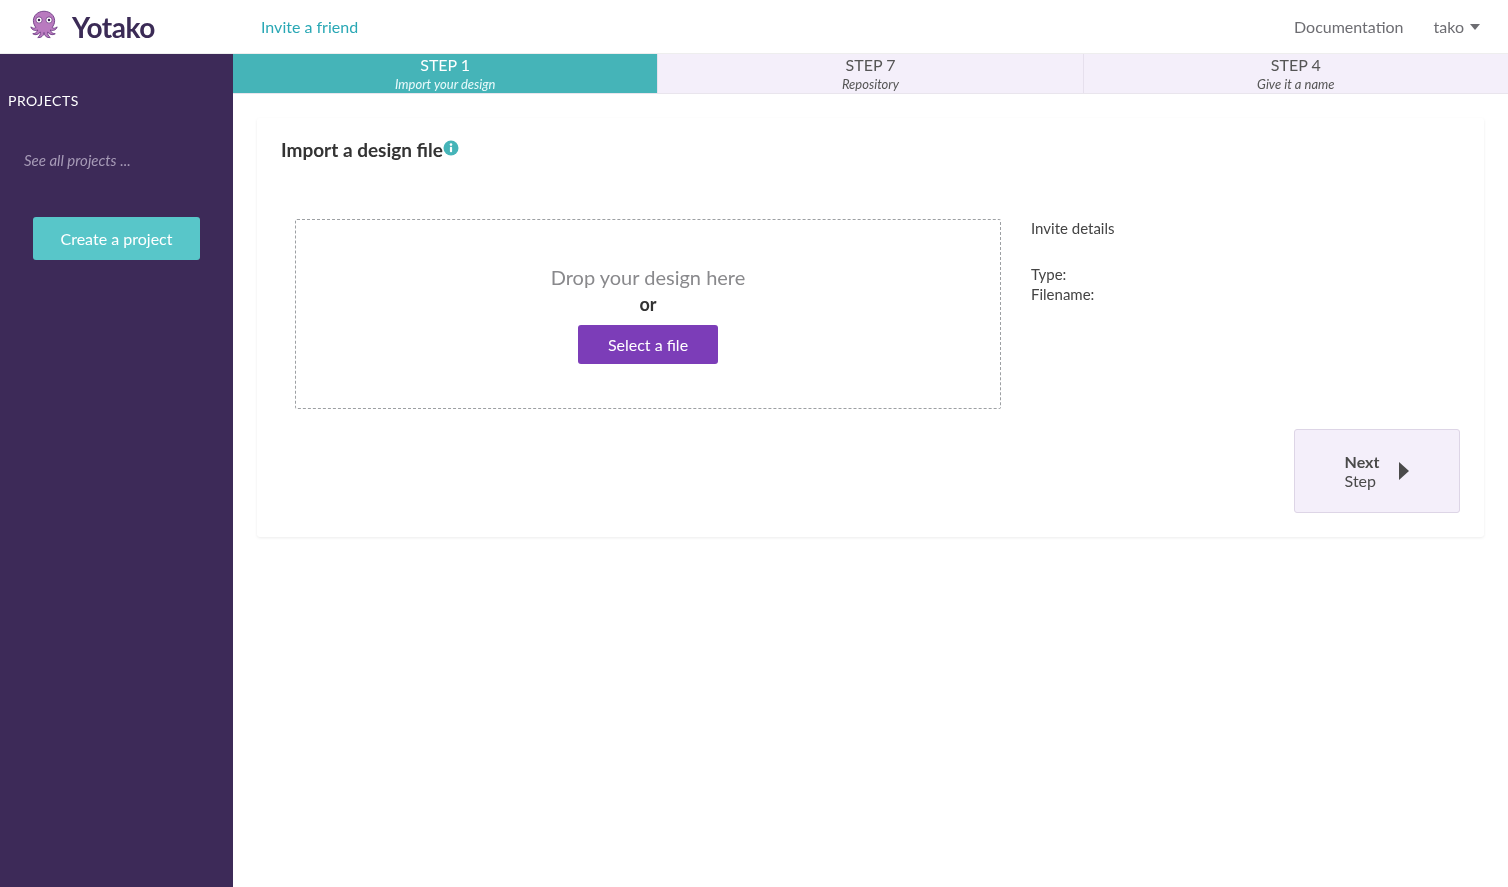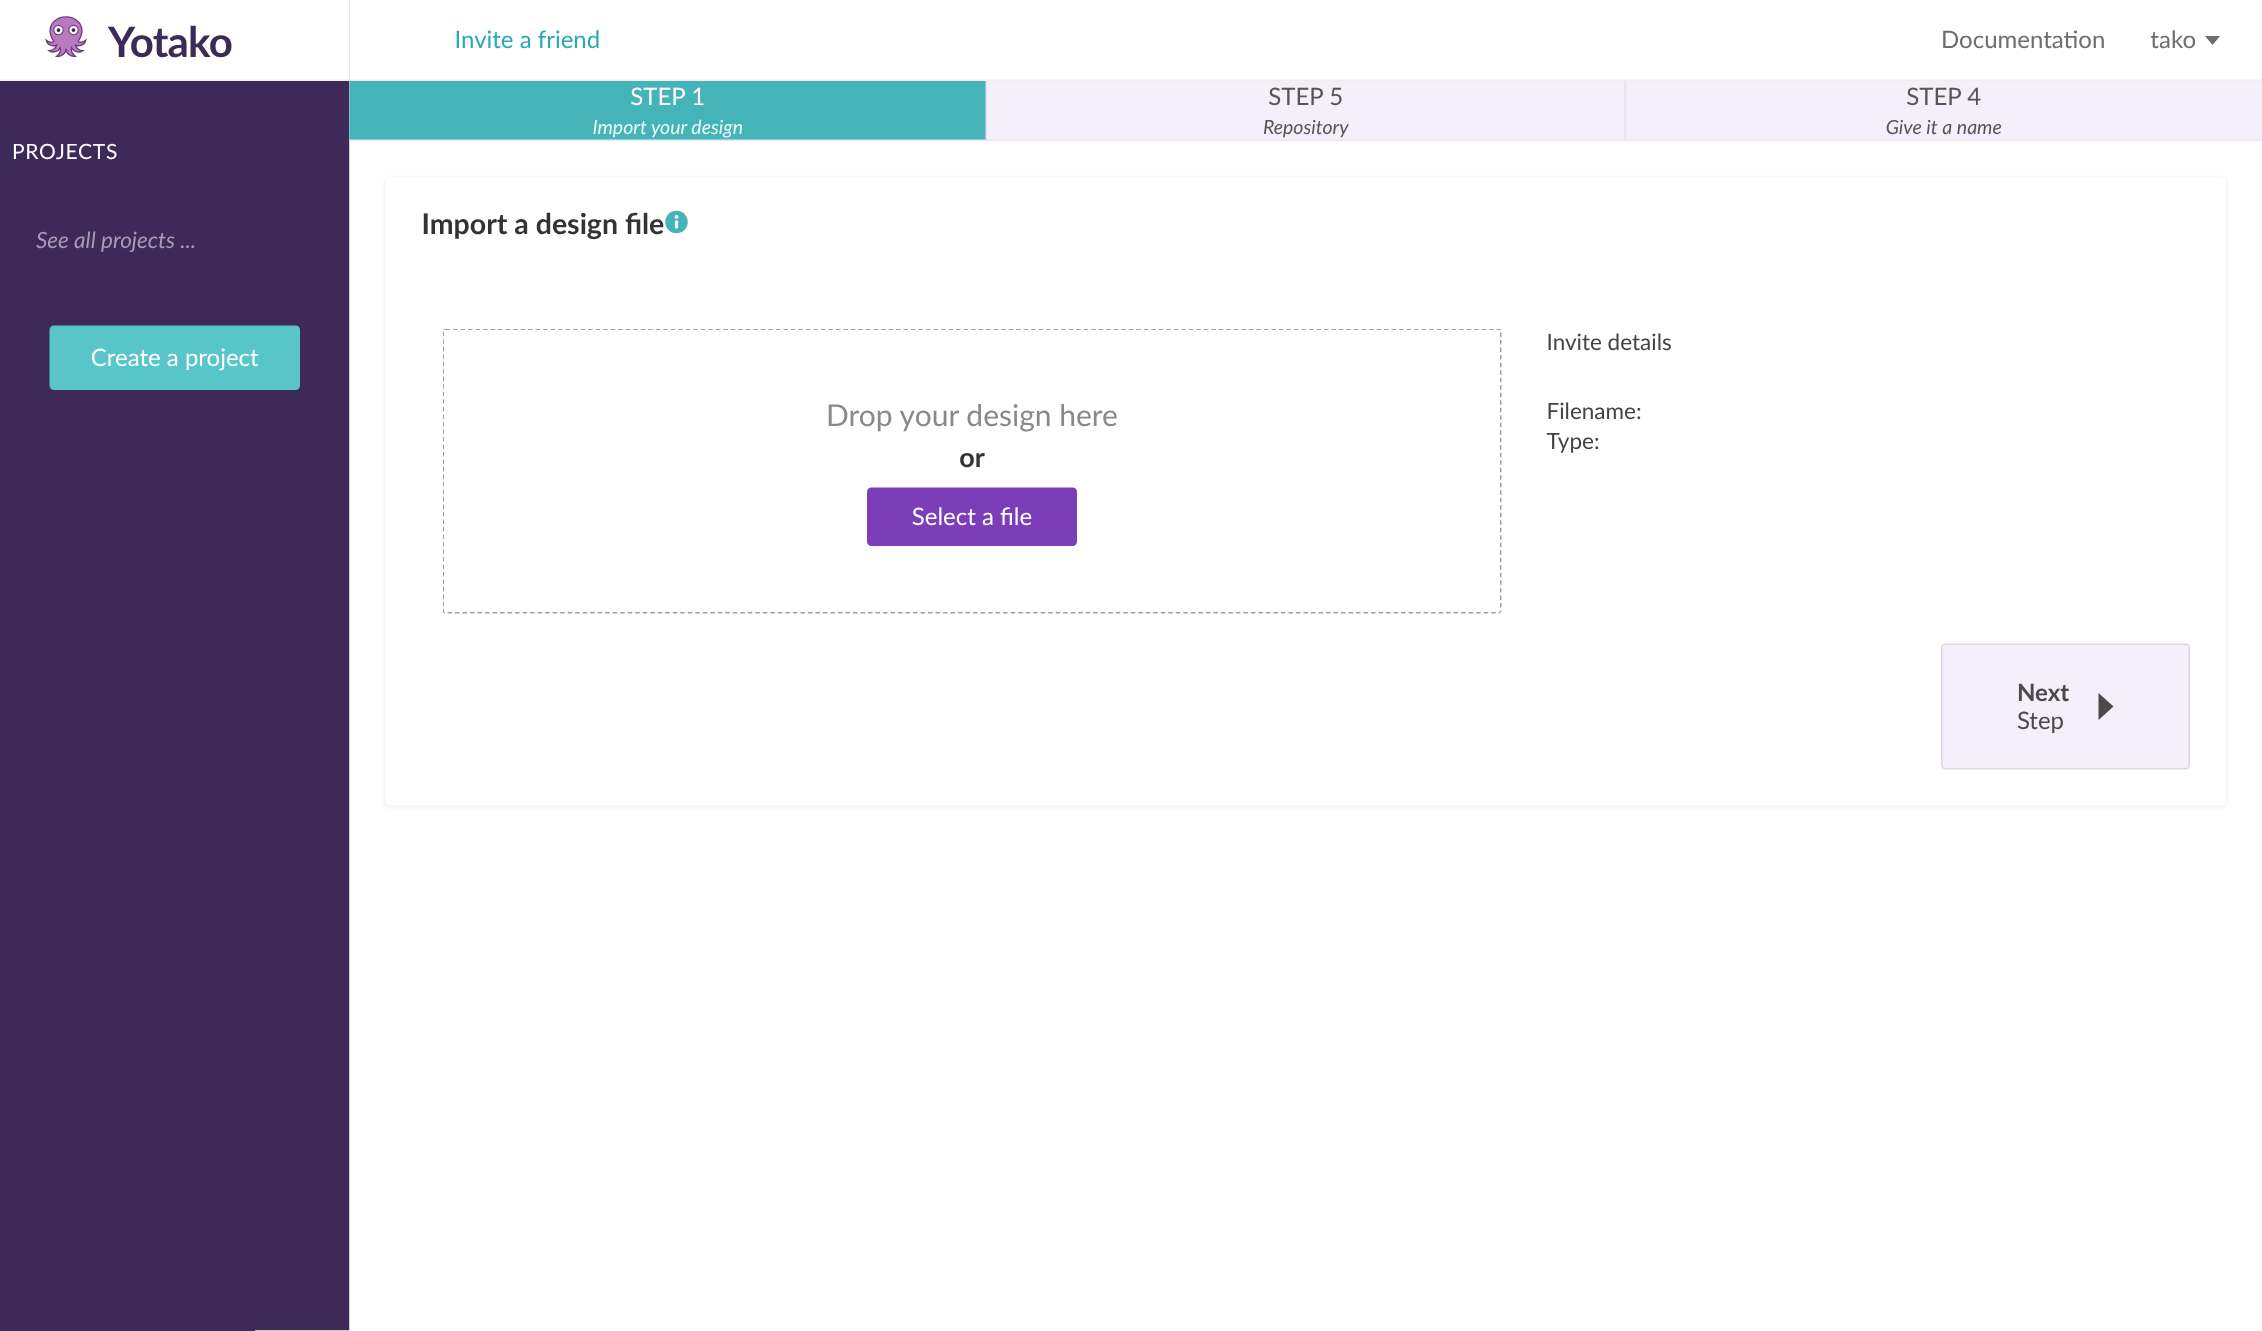--- a/index.html
+++ b/index.html
@@ -80,21 +80,20 @@
       border-bottom: 1px solid #eee;
       display: flex;
       align-items: center;
       padding: 0 28px;
       background: #fff;
     }
     .invite-link {
       color: #2aa8b5;
       font-size: 16px;
       cursor: pointer;
-      margin-left: 42px;
     }
     .topbar-spacer {
       flex: 1;
     }
     .topbar-link {
       color: #6d6d72;
       font-size: 16px;
       margin-left: 30px;
       cursor: pointer;
     }
@@ -296,21 +295,21 @@
       <span class="caret-down"></span>
     </span>
   </div>
 
   <div class="steps-row">
     <div class="step active">
       <div class="step-title">STEP 1</div>
       <div class="step-subtitle">Import your design</div>
     </div>
     <div class="step">
-      <div class="step-title">STEP 5</div>
+      <div class="step-title">STEP 7</div>
       <div class="step-subtitle">Repository</div>
     </div>
     <div class="step" style="border-right:none;">
       <div class="step-title">STEP 4</div>
       <div class="step-subtitle">Give it a name</div>
     </div>
   </div>
 
   <div class="content">
     <div class="card">
@@ -327,25 +326,25 @@
 
       <div class="upload-row">
         <div class="dropzone">
           <div class="drop-text">Drop your design here</div>
           <div class="or-text">or</div>
           <button class="select-file-btn">Select a file</button>
         </div>
         <div class="details-col">
           <div class="details-heading">Invite details</div>
           <div class="details-line">
-            <span>Filename:</span>
+            <span>Type:</span>
             <span></span>
           </div>
           <div class="details-line">
-            <span>Type:</span>
+            <span>Filename:</span>
             <span></span>
           </div>
         </div>
       </div>
 
       <div class="next-step-wrap">
         <button class="next-step-btn">
           <span class="next-step-labels">
             <div class="next-step-title">Next</div>
             <div class="next-step-sub">Step</div>

